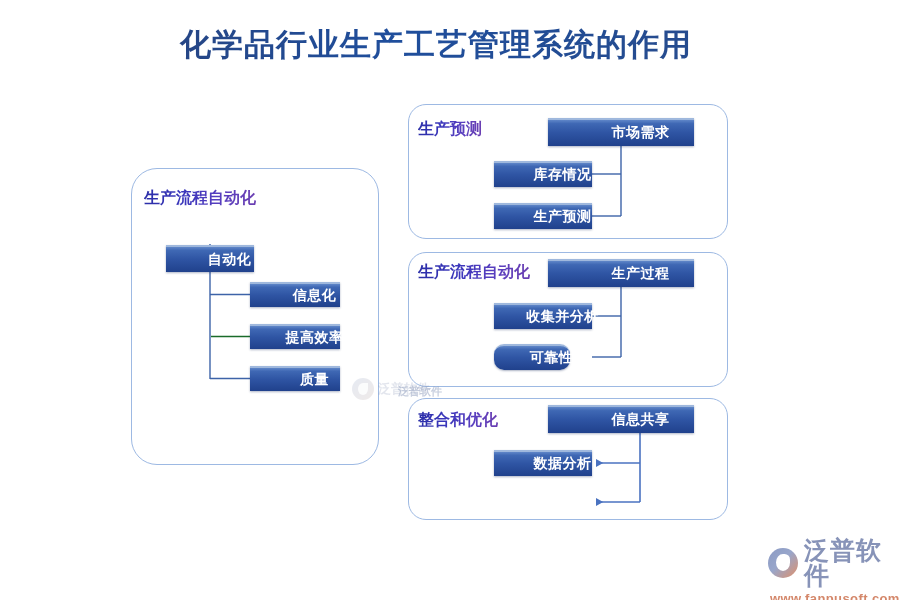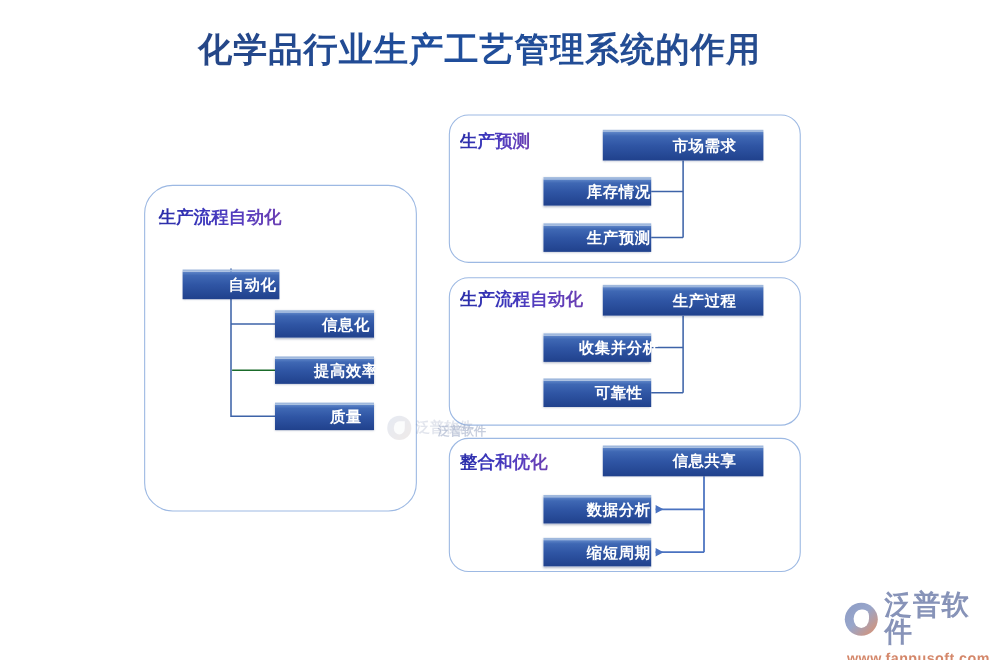--- a/index.html
+++ b/index.html
@@ -94,21 +94,21 @@
   .n-zhiliang  { left: 250px; top: 366px; width: 90px;  height: 25px; }
 
   
   .n-shichang  { left: 548px; top: 118px; width: 146px; height: 28px; }
   .n-kucun     { left: 494px; top: 161px; width: 98px;  height: 26px; text-align: right; }
   .n-yuce      { left: 494px; top: 203px; width: 98px;  height: 26px; }
 
   
   .n-guocheng  { left: 548px; top: 259px; width: 146px; height: 28px; }
   .n-shouji    { left: 494px; top: 303px; width: 98px;  height: 26px; }
-  .n-kekao     { left: 494px; top: 344px; width: 98px;  height: 26px; }
+  .n-kekao     { left: 494px; top: 344px; width: 76px;  height: 26px; border-radius: 10px; }
 
   
   .n-gongxiang { left: 548px; top: 405px; width: 146px; height: 28px; }
   .n-shuju     { left: 494px; top: 450px; width: 98px;  height: 26px; }
   .n-zhouqi    { left: 494px; top: 489px; width: 98px;  height: 26px; }
 
   
   #wires {
     position: absolute;
     left: 0;
@@ -266,21 +266,20 @@
   <div class="node n-shichang">市场需求</div>
   <div class="node n-kucun">库存情况</div>
   <div class="node n-yuce">生产预测</div>
 
   <div class="node n-guocheng">生产过程</div>
   <div class="node n-shouji">收集并分析</div>
   <div class="node n-kekao">可靠性</div>
 
   <div class="node n-gongxiang">信息共享</div>
   <div class="node n-shuju">数据分析</div>
-  <div class="node n-zhouqi">缩短周期</div>
 
   <div class="watermark-center">
     <div class="wm-mark"></div>
     <div class="wm-text">泛普软件</div>
   </div>
   <div class="watermark-tl">泛普软件</div>
 
   <div class="brand">
     <div class="brand-row">
       <div class="brand-mark"></div>

